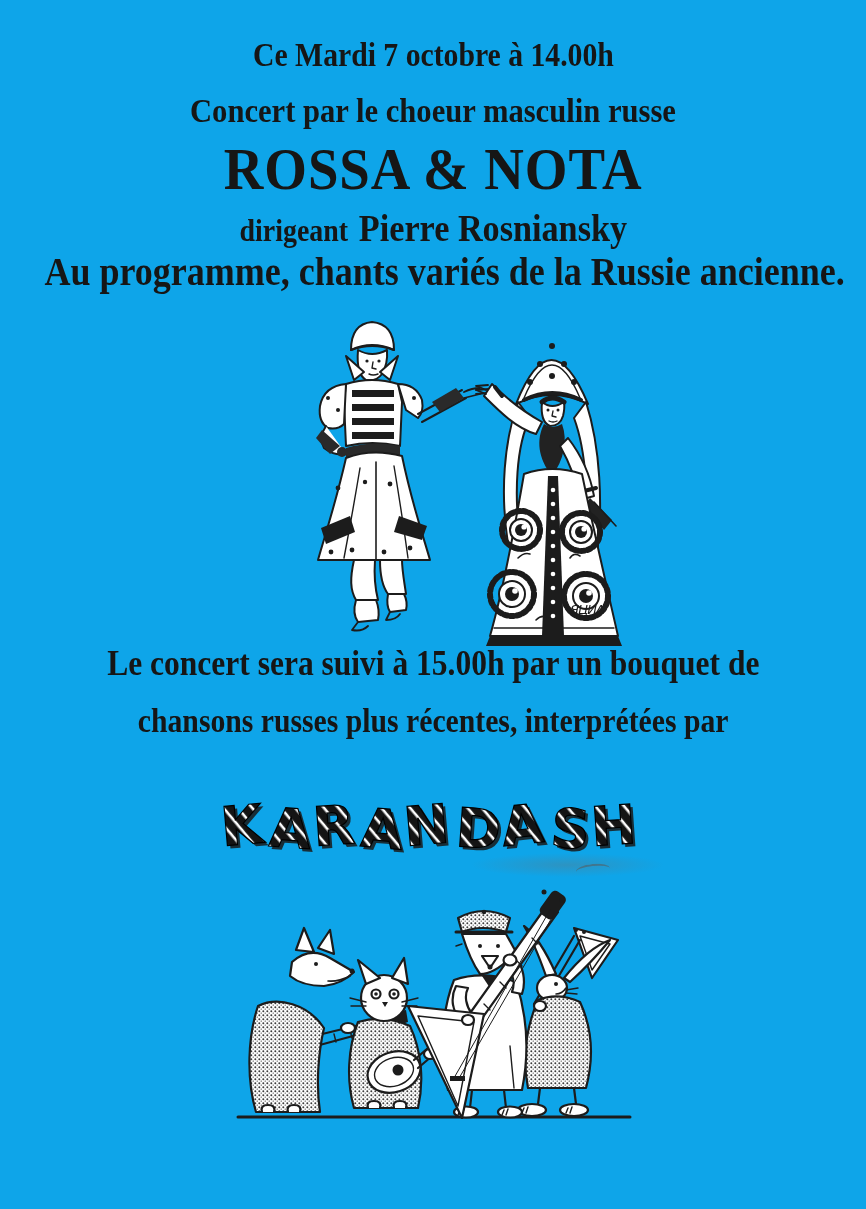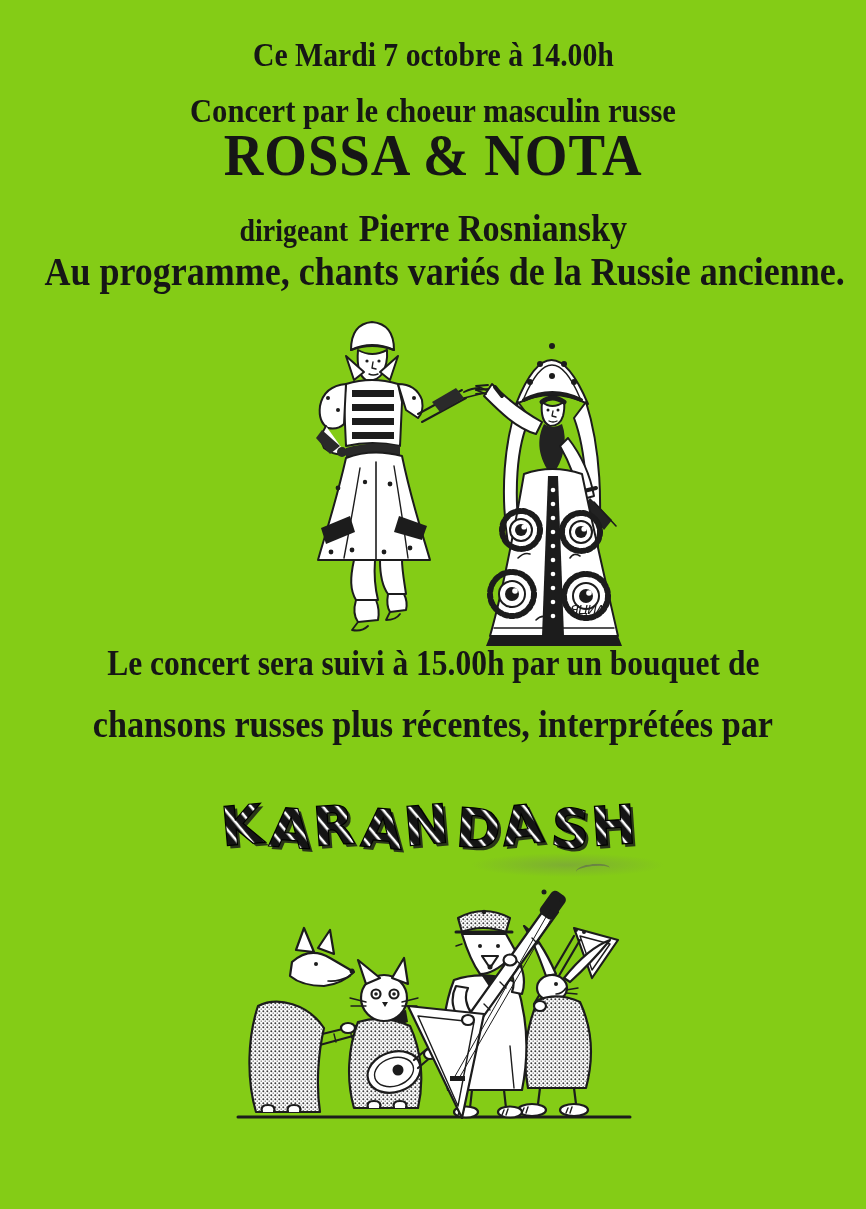--- a/index.html
+++ b/index.html
@@ -1,31 +1,31 @@
 <!DOCTYPE html>
 <html><head>
 <meta charset="utf-8">
 <style>
   html,body { margin:0; padding:0; background:#ffffff; }
   .page {
     position:relative; width:866px; height:1209px; margin:0 auto;
-    background:#84cc16; overflow:hidden;
+    background:#0ea5e9; overflow:hidden;
     font-family:"Liberation Serif", serif; color:#161616;
   }
   .t { position:absolute; left:0; right:0; text-align:center; font-weight:bold; line-height:1.08; }
   .cond { display:inline-block; transform:scaleX(.9); transform-origin:50% 50%; white-space:nowrap; }
   .intro1 { top:38px;  font-size:33px; }
   .intro2 { top:79px;  font-size:34px;margin-top:14px; }
-  .choir  { top:124px; font-size:59px; letter-spacing:1px; }
+  .choir  { top:138px; font-size:59px; letter-spacing:1px; }
   .choir .cond { transform:scaleX(.93); }
   .director { top:208px; font-size:38px;text-align:center; }
   .director .prefix { font-size:31px; margin-right:12px; }
   .programme { top:250px; font-size:40px; }
   .fu1 { top:645px; font-size:35px; }
-  .fu2 { top:704px; font-size:38px; }
+  .fu2 { top:704px; font-size:33px; }
   .fu3 { top:745px; font-size:35px; }
   .illu { position:absolute; }
   .dancers { left:218px; top:306px; }
   .band    { left:222px; top:886px; }
   .karandash { position:absolute; left:0; right:0; top:792px; text-align:center; }
   .smudge {
     position:absolute; left:470px; top:853px; width:195px; height:24px;
     background:radial-gradient(ellipse at 50% 50%, rgba(110,110,110,.32), rgba(255,255,255,0) 70%);
   }
   .smudge-arc {

